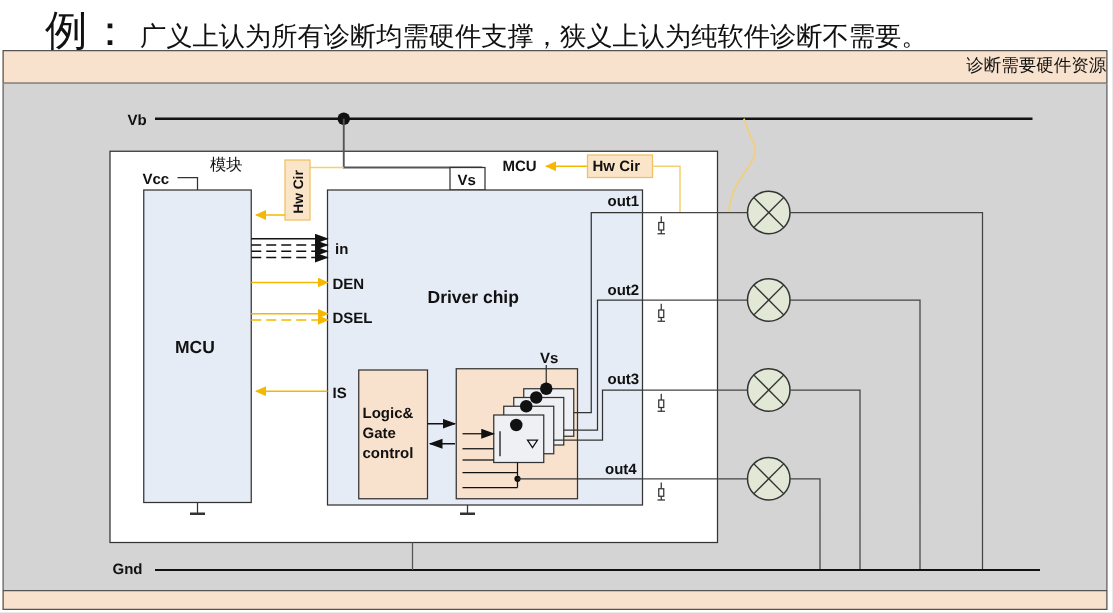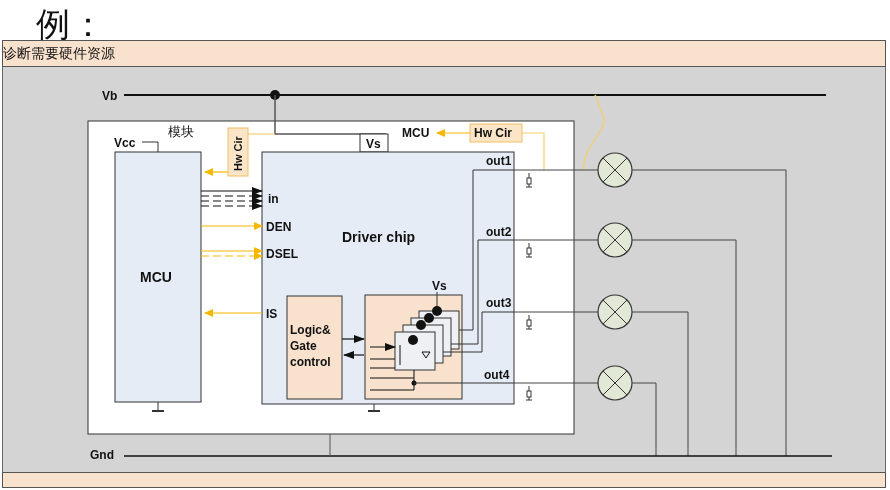--- a/index.html
+++ b/index.html
@@ -2,35 +2,36 @@
 <html><head>
 <meta charset="utf-8">
 <style>
   html, body { margin:0; padding:0; }
   body { width:890px; height:490px; background:#ffffff; position:relative; overflow:hidden;
          font-family:"Liberation Sans", "DejaVu Sans", sans-serif; }
   .headline { position:absolute; left:36px; top:2px; height:38px; display:flex; align-items:baseline; color:#111; }
   .headline .ex { font-size:34px; font-family:"DejaVu Sans", sans-serif; letter-spacing:1px; }
   .headline .txt { font-size:21px; font-family:"DejaVu Sans", sans-serif; margin-left:6px; }
   .banner { position:absolute; left:2px; top:40px; width:884px; height:27px; background:#f8e2ce;
-            border:1px solid #555; box-sizing:border-box; text-align:left; line-height:25px;
+            border:1px solid #555; box-sizing:border-box; text-align:right; line-height:25px;
             font-size:14px; font-family:"DejaVu Sans", sans-serif; color:#111; }
   .frame { position:absolute; left:2px; top:67px; width:884px; height:405px; background:#d4d4d4;
            border-left:1px solid #666; border-right:1px solid #666; box-sizing:border-box; }
   .footer { position:absolute; left:2px; top:472px; width:884px; height:16px; background:#f8e2ce;
             border:1px solid #555; box-sizing:border-box; }
   svg#diagram { position:absolute; left:0; top:0; }
   svg text { font-family:"Liberation Sans", "DejaVu Sans", sans-serif; font-weight:bold; fill:#111; }
   svg text.cjk { font-family:"DejaVu Sans", sans-serif; font-weight:normal; }
 </style>
 </head>
 <body>
 
 <div class="headline">
   <span class="ex">例：</span>
+  <span class="txt">广义上认为所有诊断均需硬件支撑，狭义上认为纯软件诊断不需要。</span>
 </div>
 
 <div class="banner">诊断需要硬件资源</div>
 <div class="frame"></div>
 <div class="footer"></div>
 
 <svg id="diagram" width="890" height="490">
   <defs>
     <marker id="arrY" markerWidth="10" markerHeight="10" refX="8" refY="4" orient="auto" markerUnits="userSpaceOnUse">
       <path d="M0,0 L9,4 L0,8 Z" fill="#f5b800"></path>

